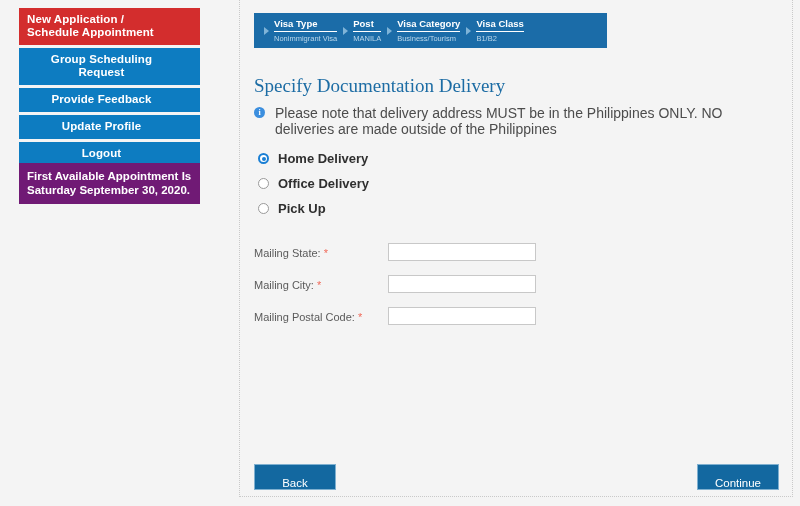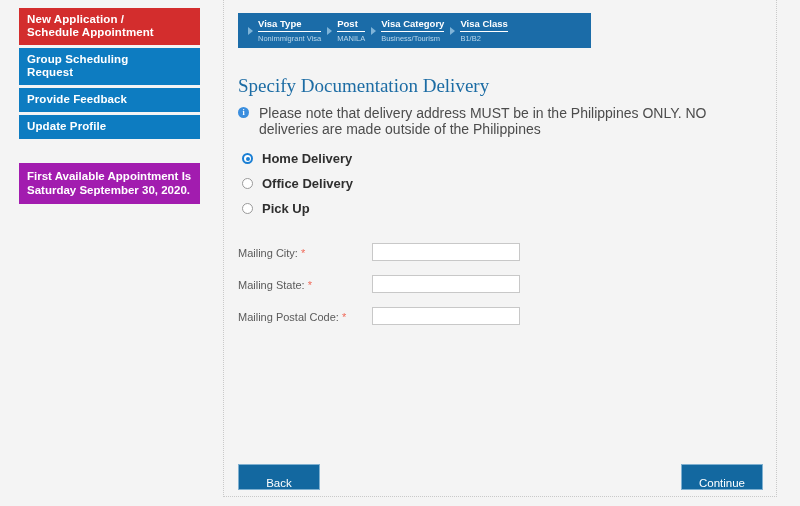--- a/index.html
+++ b/index.html
@@ -27,40 +27,40 @@
     font-size: 11.5px;
     font-weight: bold;
     line-height: 13px;
     padding: 5px 24px 6px 8px;
     margin-bottom: 3px;
     box-sizing: border-box;
     cursor: pointer;
     letter-spacing: 0.1px;
   }
   .nav-item.red { background: #d32d2d; }
-  .nav-item.blue { background: #0d7cc1; }
+  .nav-item.blue { background: #0d7cc1; text-align: center; }
 
   #availability-box {
     position: absolute;
     left: 19px;
     top: 163px;
     width: 181px;
-    background: #a21caf;
+    background: #701a75;
     color: #ffffff;
     font-size: 11.5px;
     font-weight: bold;
     line-height: 14px;
     padding: 6px 8px 7px 8px;
     box-sizing: border-box;
   }
 
   
   #content-panel {
     position: absolute;
-    left: 223px;
+    left: 239px;
     top: 0;
     width: 554px;
     height: 497px;
     border-left: 1px dotted #c9c9c9;
     border-right: 1px dotted #c9c9c9;
     border-bottom: 1px dotted #c9c9c9;
     box-sizing: border-box;
   }
 
   
@@ -258,20 +258,21 @@
   #continue-button { left: 457px; top: 464px; width: 82px; }
 </style>
 </head>
 <body>
 
 <div id="sidebar">
     <div class="nav-item red">New Application / Schedule Appointment</div>
     <div class="nav-item blue">Group Scheduling Request</div>
     <div class="nav-item blue">Provide Feedback</div>
     <div class="nav-item blue">Update Profile</div>
+    <div class="nav-item blue">Logout</div>
   </div>
 
 <div id="availability-box">
   <div>First Available Appointment Is</div>
   <div>Saturday September 30, 2020.</div>
 </div>
 
 <div id="content-panel">
 
   <div id="breadcrumb">
@@ -314,25 +315,25 @@
         <span class="radio-label">Office Delivery</span>
       </div>
       <div class="radio-row">
         <span class="radio-mark"></span>
         <span class="radio-label">Pick Up</span>
       </div>
     </div>
 
   <div id="form-fields">
       <div class="field-row">
+        <label class="field-label"><span>Mailing State:</span> <span class="req">*</span></label>
+        <input type="text" class="text-input" placeholder="" style="">
+      </div>
+      <div class="field-row">
         <label class="field-label"><span>Mailing City:</span> <span class="req">*</span></label>
-        <input type="text" class="text-input" placeholder="" style="">
-      </div>
-      <div class="field-row">
-        <label class="field-label"><span>Mailing State:</span> <span class="req">*</span></label>
         <input type="text" class="text-input" placeholder="" style="">
       </div>
       <div class="field-row">
         <label class="field-label"><span>Mailing Postal Code:</span> <span class="req">*</span></label>
         <input type="text" class="text-input" placeholder="" style="">
       </div>
     </div>
 
   <button class="btn" id="back-button">Back</button>
   <button class="btn" id="continue-button">Continue</button>

